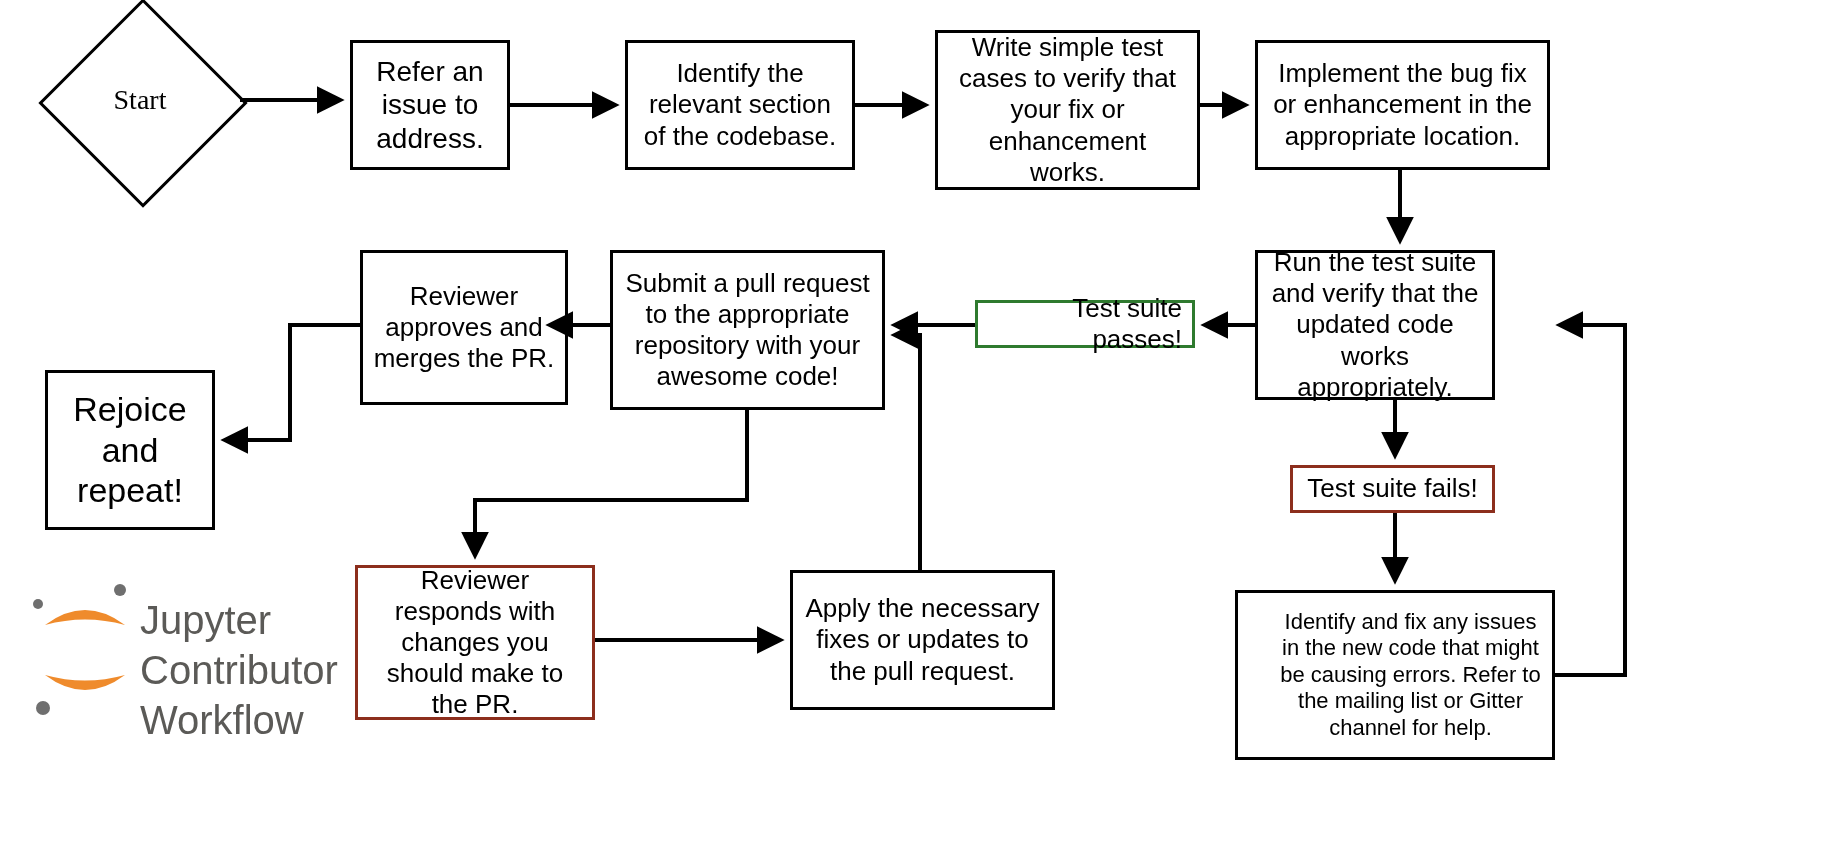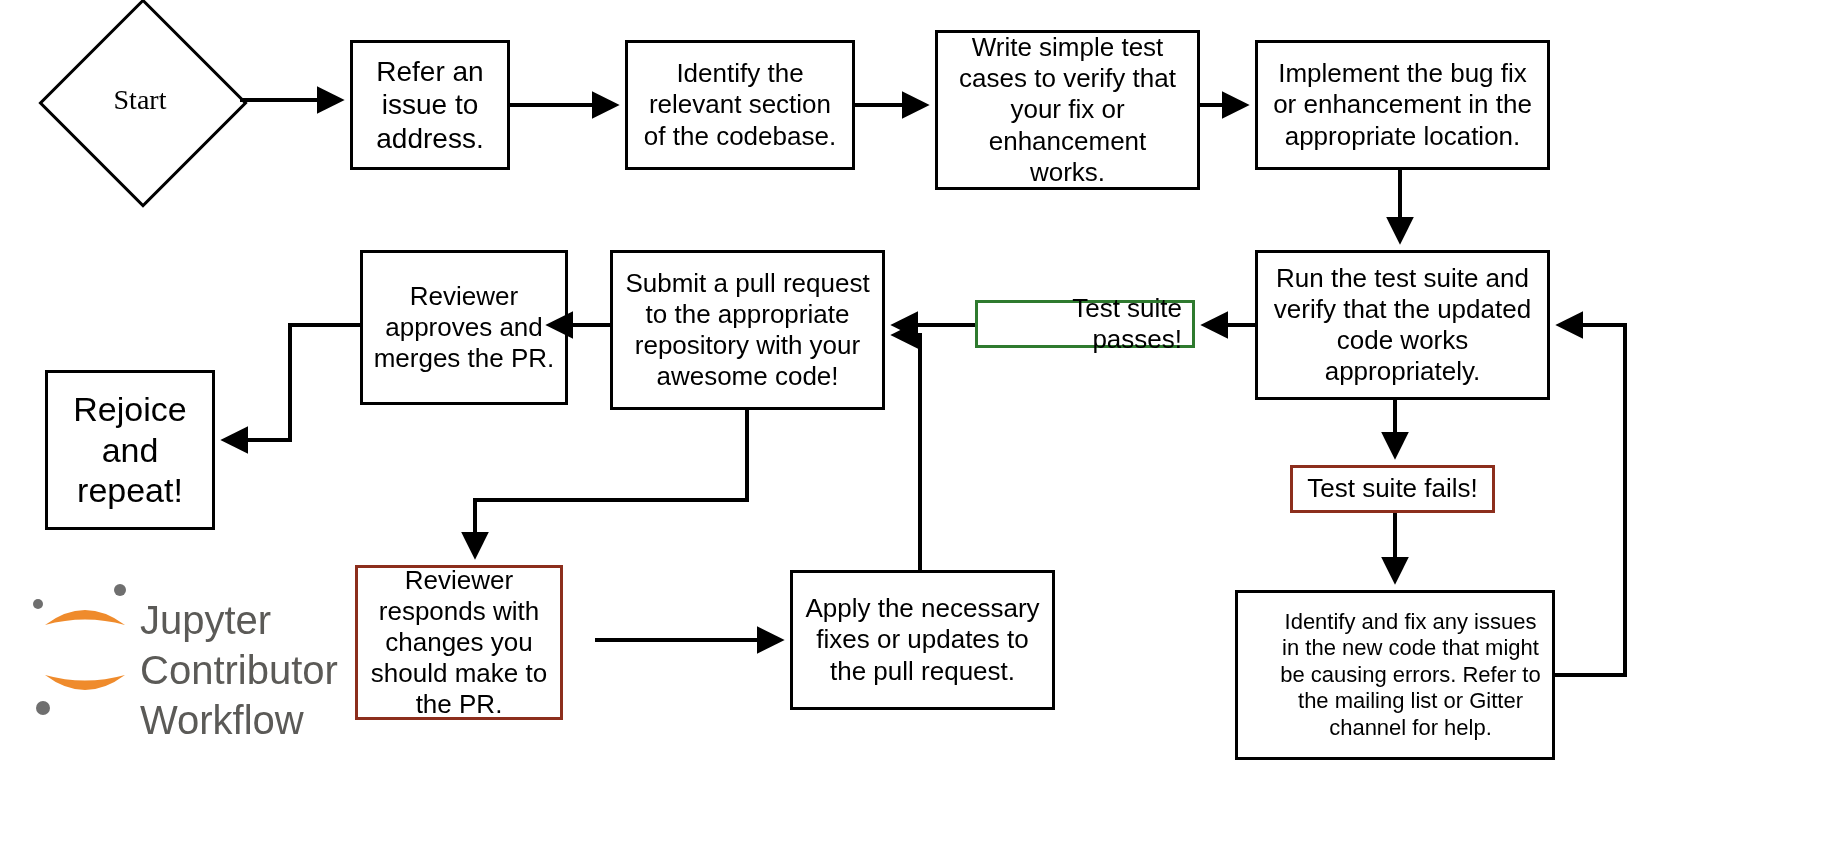--- a/index.html
+++ b/index.html
@@ -87,21 +87,21 @@
   </div>
 
   <div class="box" style="left:935px; top:30px; width:265px; height:160px;">
     <span>Write simple test cases to verify that your fix or enhancement works.</span>
   </div>
 
   <div class="box" style="left:1255px; top:40px; width:295px; height:130px;">
     <span>Implement the bug fix or enhancement in the appropriate location.</span>
   </div>
 
-  <div class="box" style="left:1255px; top:250px; width:295px; height:150px;">
+  <div class="box" style="left:1255px; top:250px; width:240px; height:150px;">
     <span>Run the test suite and verify that the updated code works appropriately.</span>
   </div>
 
   <div class="box green" style="left:975px; top:300px; width:220px; height:48px;">
     <span>Test suite passes!</span>
   </div>
 
   <div class="box red" style="left:1290px; top:465px; width:205px; height:48px;">
     <span>Test suite fails!</span>
   </div>
@@ -115,21 +115,21 @@
   </div>
 
   <div class="box" style="left:360px; top:250px; width:208px; height:155px;">
     <span>Reviewer approves and merges the PR.</span>
   </div>
 
   <div class="box" style="left:45px; top:370px; width:170px; height:160px; font-size:34px;">
     <span>Rejoice and repeat!</span>
   </div>
 
-  <div class="box red" style="left:355px; top:565px; width:208px; height:155px;">
+  <div class="box red" style="left:355px; top:565px; width:240px; height:155px;">
     <span>Reviewer responds with changes you should make to the PR.</span>
   </div>
 
   <div class="box" style="left:790px; top:570px; width:265px; height:140px;">
     <span>Apply the necessary fixes or updates to the pull request.</span>
   </div>
 
   <svg class="wires">
     <defs>
       <marker id="arrow" viewBox="0 0 12 12" refX="10" refY="6" markerWidth="7" markerHeight="7" orient="auto-start-reverse">

